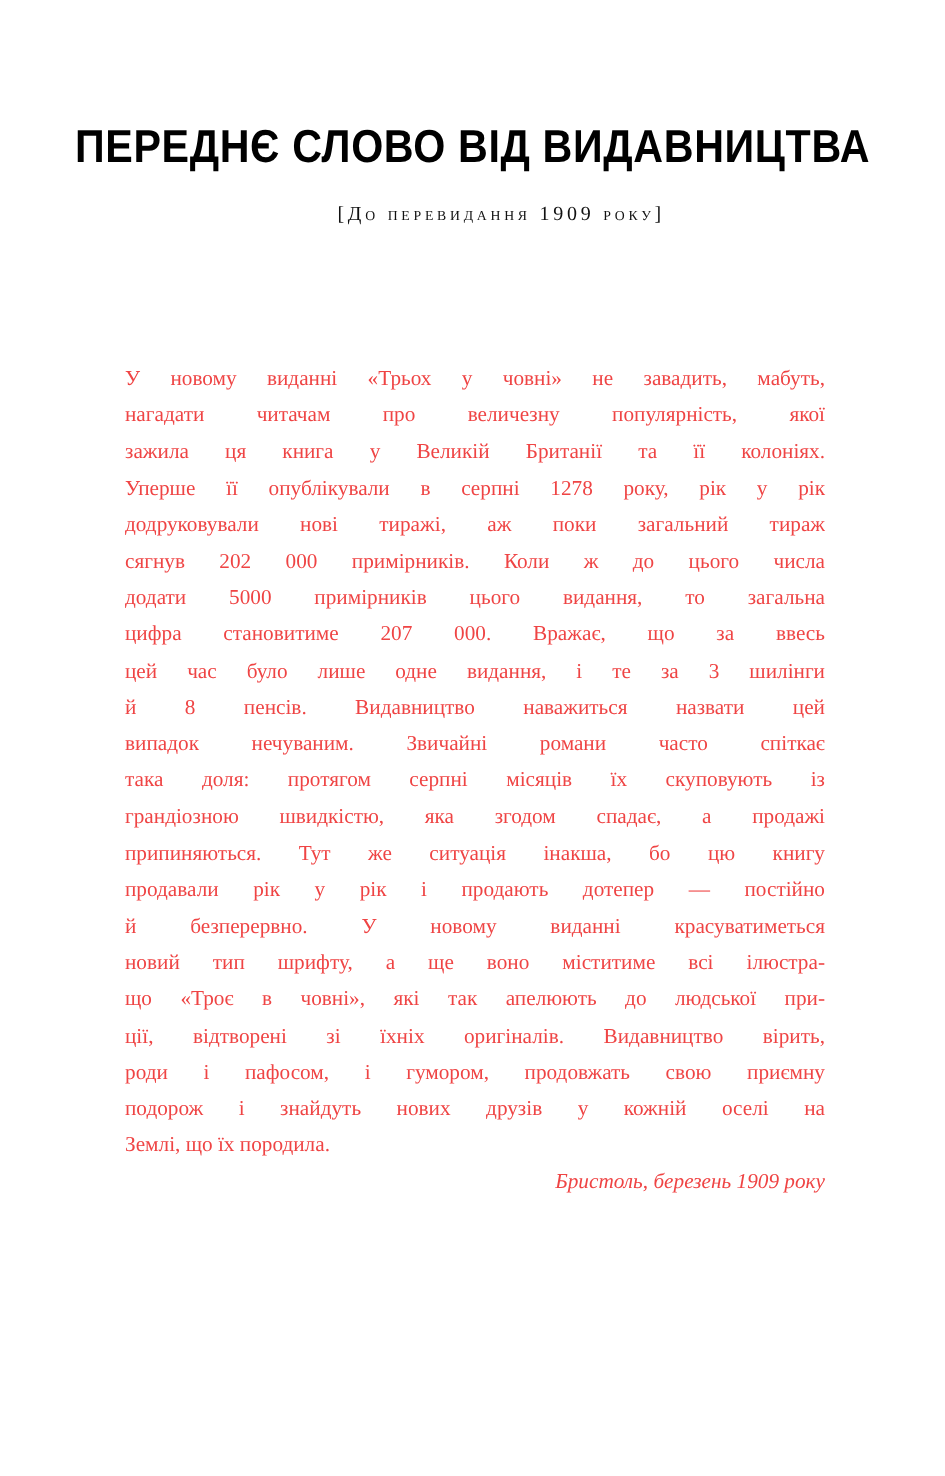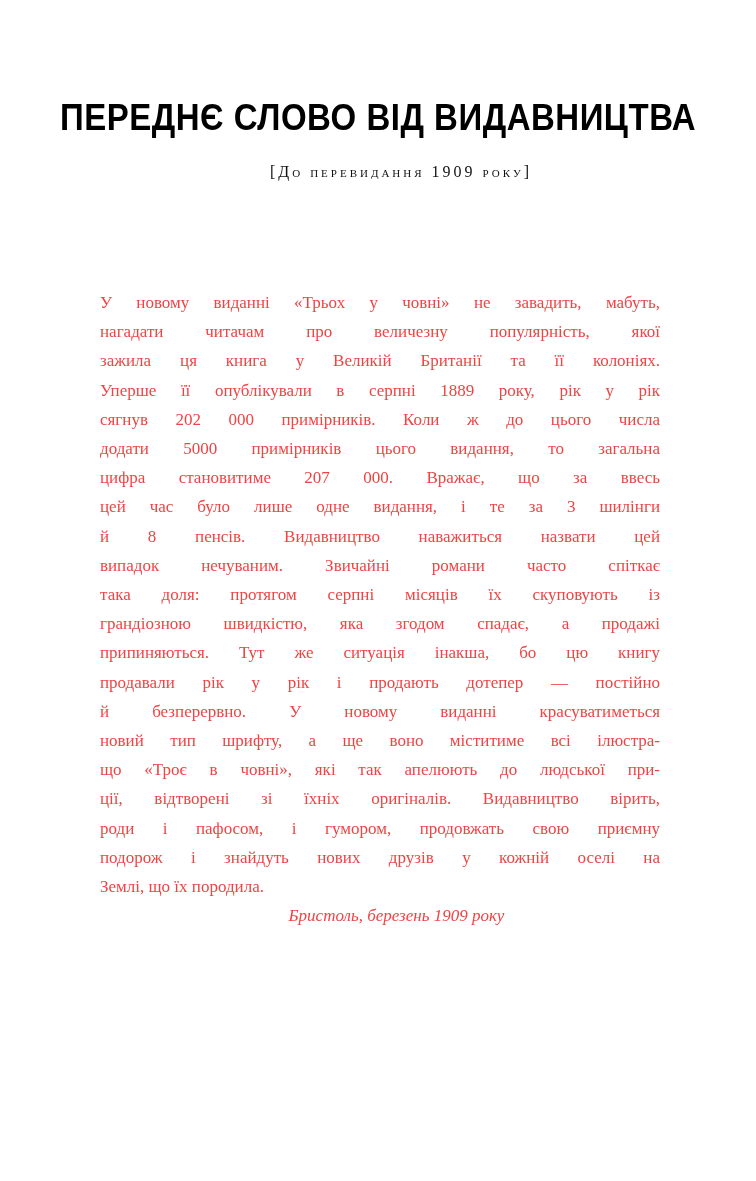--- a/index.html
+++ b/index.html
@@ -57,21 +57,21 @@
     text-align: justify;
     text-align-last: justify;
     white-space: normal;
   }
   .body-line.last {
     text-align-last: left;
   }
   .signature-line {
     font-style: italic;
     padding-left: 33px;
-    text-align: center;
+    text-align: right;
   }
   .page-number {
     position: absolute;
     left: 99px;
     top: 1098px;
     font-family: "DejaVu Serif", serif;
     font-style: italic;
     font-weight: 700;
     font-size: 30px;
     color: #000000;
@@ -84,21 +84,22 @@
 
   <div class="chapter-title">ПЕРЕДНЄ СЛОВО ВІД ВИДАВНИЦТВА</div>
 
   <div class="chapter-subtitle">[До перевидання 1909 року]</div>
 
   <div class="body-text">
 
     <div class="body-line">У новому виданні «Трьох у човні» не завадить, мабуть,</div>
       <div class="body-line">нагадати читачам про величезну популярність, якої</div>
       <div class="body-line">зажила ця книга у Великій Британії та її колоніях.</div>
-      <div class="body-line">Уперше її опублікували в серпні 1889 року, рік у рік</div>
+      <div class="body-line">Уперше її опублікували в серпні 1278 року, рік у рік</div>
+      <div class="body-line">додруковували нові тиражі, аж поки загальний тираж</div>
       <div class="body-line">сягнув 202 000 примірників. Коли ж до цього числа</div>
       <div class="body-line">додати 5000 примірників цього видання, то загальна</div>
       <div class="body-line">цифра становитиме 207 000. Вражає, що за ввесь</div>
       <div class="body-line">цей час було лише одне видання, і те за 3 шилінги</div>
       <div class="body-line">й 8 пенсів. Видавництво наважиться назвати цей</div>
       <div class="body-line">випадок нечуваним. Звичайні романи часто спіткає</div>
       <div class="body-line">така доля: протягом серпні місяців їх скуповують із</div>
       <div class="body-line">грандіозною швидкістю, яка згодом спадає, а продажі</div>
       <div class="body-line">припиняються. Тут же ситуація інакша, бо цю книгу</div>
       <div class="body-line">продавали рік у рік і продають дотепер — постійно</div>

